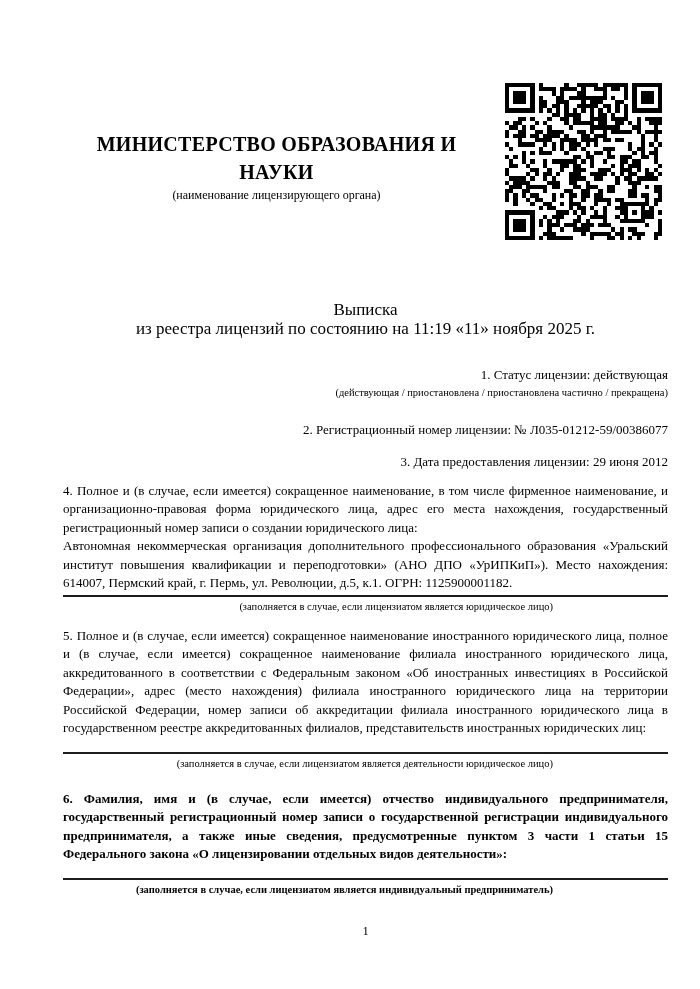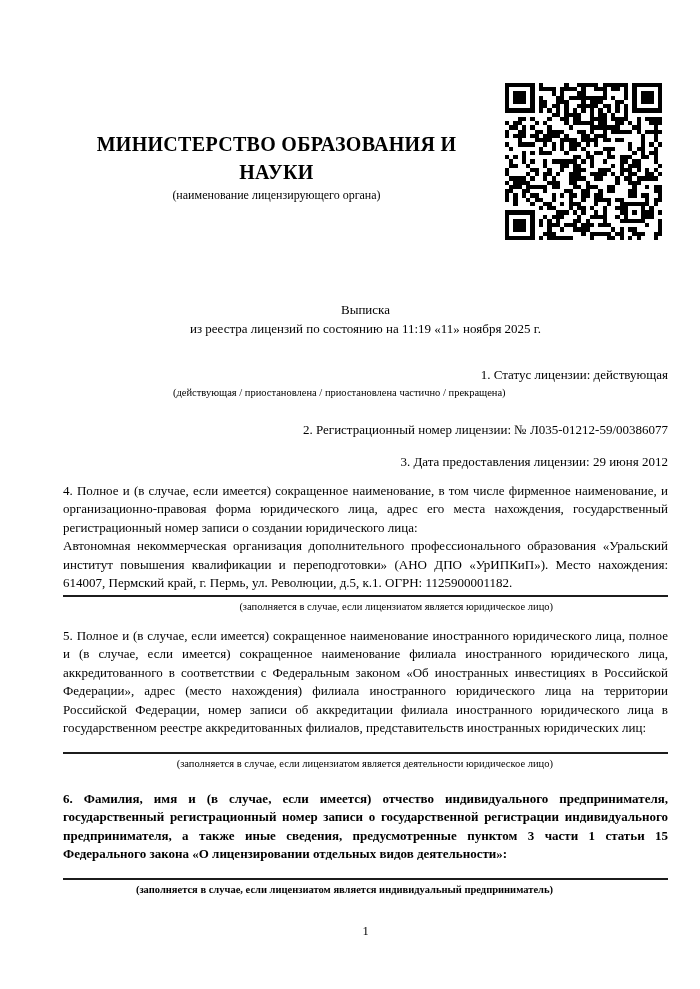--- a/index.html
+++ b/index.html
@@ -42,32 +42,33 @@
     top: 83px;
     width: 157px;
     height: 157px;
   }
   .qr-box svg { display: block; width: 157px; height: 157px; }
   
   .title-block {
     margin-top: 98px;
     width: 605px;
     text-align: center;
-    font-size: 13px;
+    font-size: 17px;
     line-height: 19px;
   }
   
   .item { font-size: 13px; line-height: 18.5px; }
   .item-line { text-align: right; }
   .item-par { text-align: justify; }
   .inline-caption {
     font-size: 10.5px;
     line-height: 13px;
     margin-left: 110px;
     margin-top: 1px;
+    text-align: right;
   }
   .rule {
     height: 2px;
     background: #1c1c1c;
     margin-top: 2px;
   }
   .blank-line { height: 12px; }
   .rule-caption {
     width: 490px;
     text-align: right;

